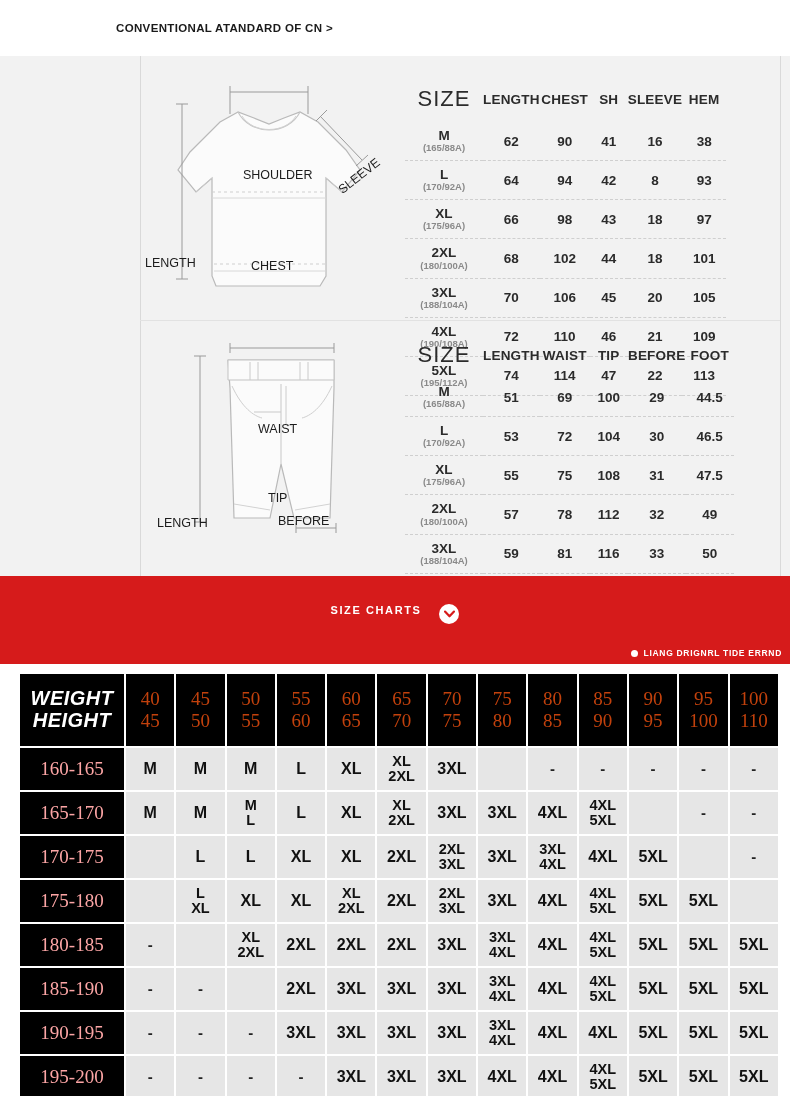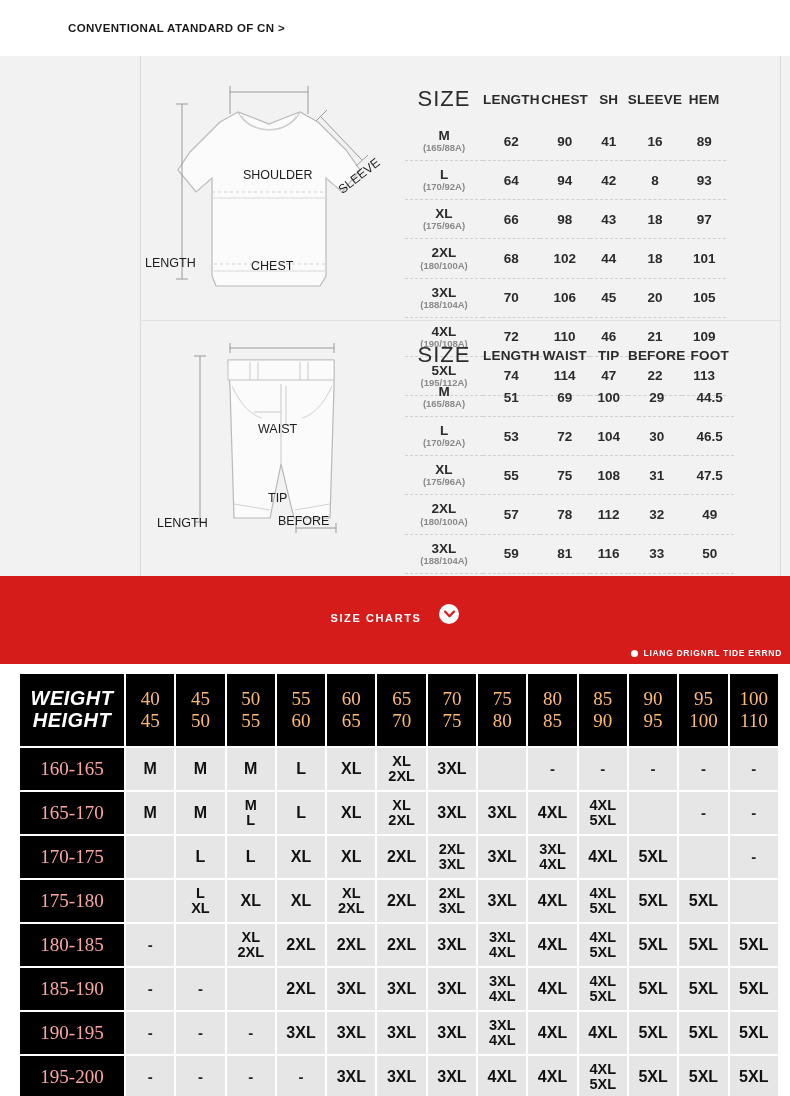--- a/index.html
+++ b/index.html
@@ -11,21 +11,21 @@
   .page {
     width: 790px; height: 1096px;
     position: relative; overflow: hidden;
     background: #ffffff;
   }
 
   
   .top-strip {
     height: 56px; background: #ffffff;
     display: flex; align-items: center;
-    padding-left: 68px;
+    padding-left: 116px;
   }
   .top-strip .hdr-text {
     font-size: 11.5px; font-weight: bold;
     letter-spacing: .35px; color: #1a1a1a;
   }
 
   
   .spec-panel {
     position: relative;
     height: 520px; background: #f2f2f2;
@@ -75,21 +75,21 @@
   .mtable .sz-main { font-size: 13.5px; display: block; }
   .mtable .sz-sub  { font-size: 9.5px; display: block; color: #8a8a8a; font-weight: bold; }
 
   
   .red-banner {
     position: relative;
     height: 88px; background: #d61b1b;
   }
   .rb-center {
     position: absolute; left: 0; right: 0; top: 28px;
-    display: flex; align-items: flex-end; justify-content: center;
+    display: flex; align-items: flex-start; justify-content: center;
     gap: 18px;
   }
   .rb-label {
     color: #ffffff; font-size: 11px; font-weight: bold;
     letter-spacing: 1.6px;
   }
   .rb-chevron {
     width: 20px; height: 20px; border-radius: 50%;
     background: #ffffff;
     display: flex; align-items: center; justify-content: center;
@@ -120,21 +120,21 @@
     background: #000000; color: #ffffff;
     width: 104px; height: 72px;
     font-family: Liberation Sans, sans-serif;
     font-weight: bold; font-style: italic;
     font-size: 20px; line-height: 1.08;
     letter-spacing: .5px;
   }
   th.corner .c1, th.corner .c2 { display: block; }
   
   th.wcol {
-    background: #000000; color: #fdba74;
+    background: #000000; color: #c2410c;
     height: 72px;
     font-family: "Liberation Serif", serif;
     font-size: 19px; line-height: 1.18; font-weight: normal;
   }
   th.wcol .w1, th.wcol .w2 { display: block; }
   
   td.hrow {
     background: #000000; color: #fca5a5;
     font-family: "Liberation Serif", serif;
     font-size: 19px; height: 42px; font-weight: normal;
@@ -260,21 +260,21 @@
         <tbody id="top-table-body">
             <tr>
               <td class="szcell">
                 <span class="sz-main">M</span>
                 <span class="sz-sub">(165/88A)</span>
               </td>
               <td>62</td>
               <td>90</td>
               <td>41</td>
               <td>16</td>
-              <td>89</td>
+              <td>38</td>
             </tr>
             <tr>
               <td class="szcell">
                 <span class="sz-main">L</span>
                 <span class="sz-sub">(170/92A)</span>
               </td>
               <td>64</td>
               <td>94</td>
               <td>42</td>
               <td>8</td>

